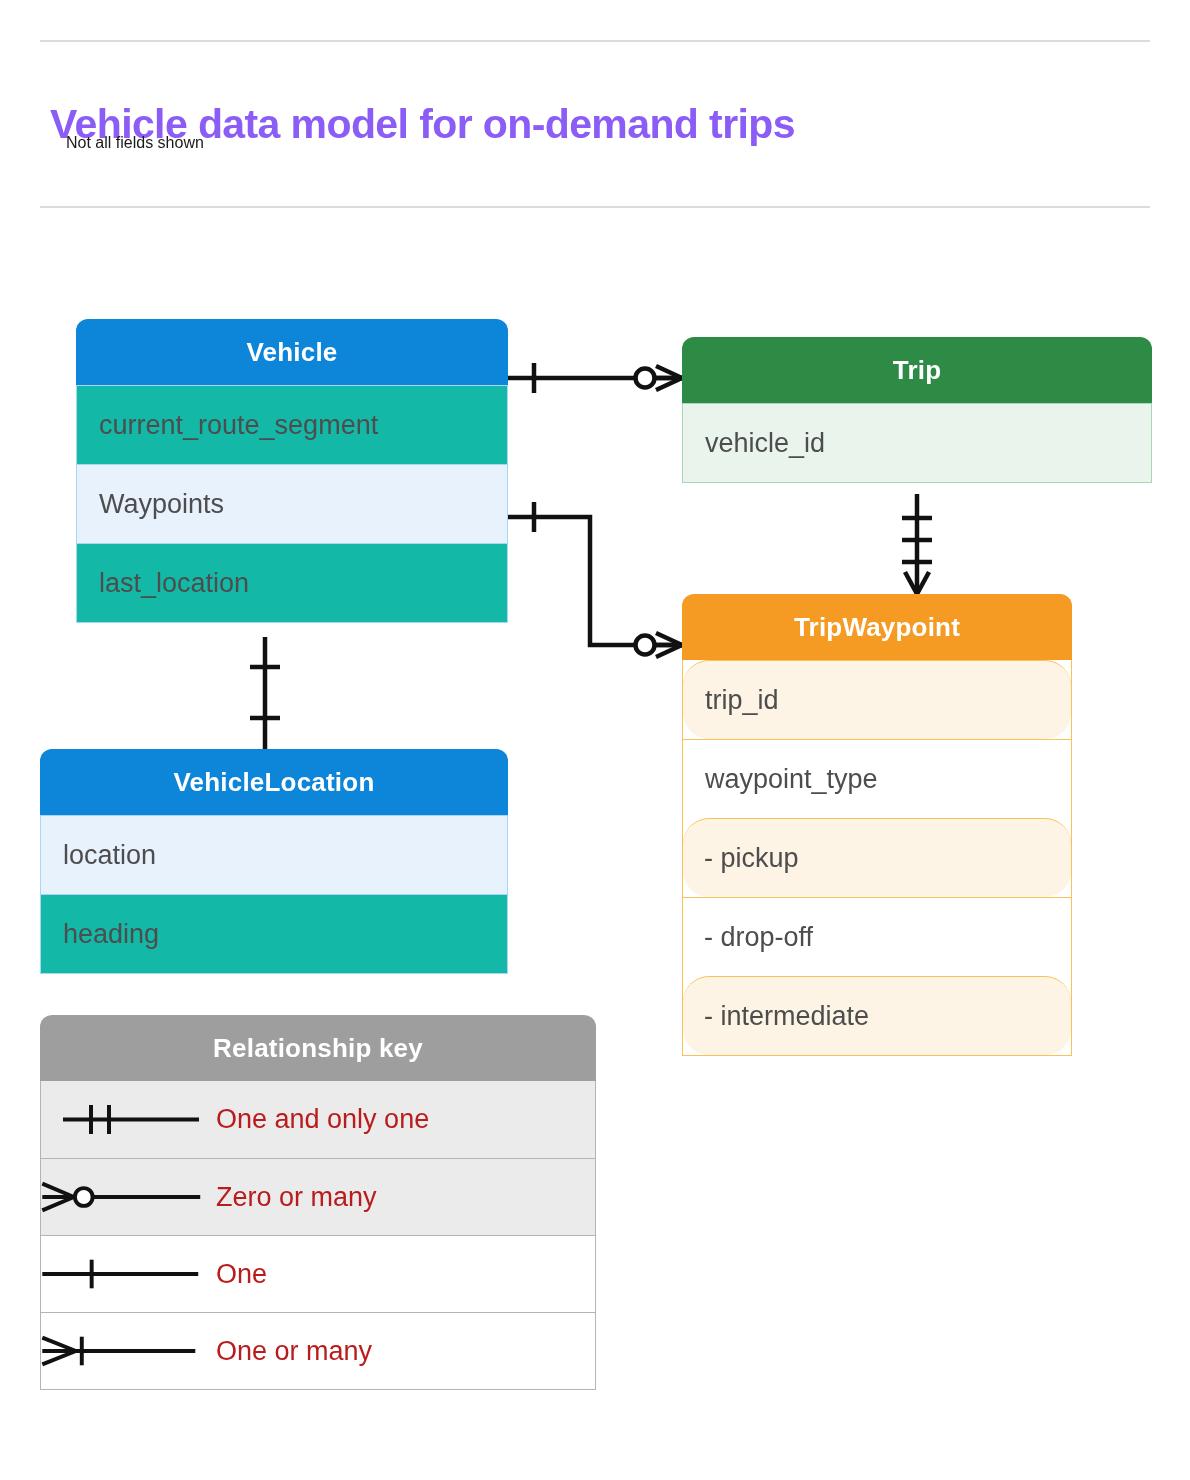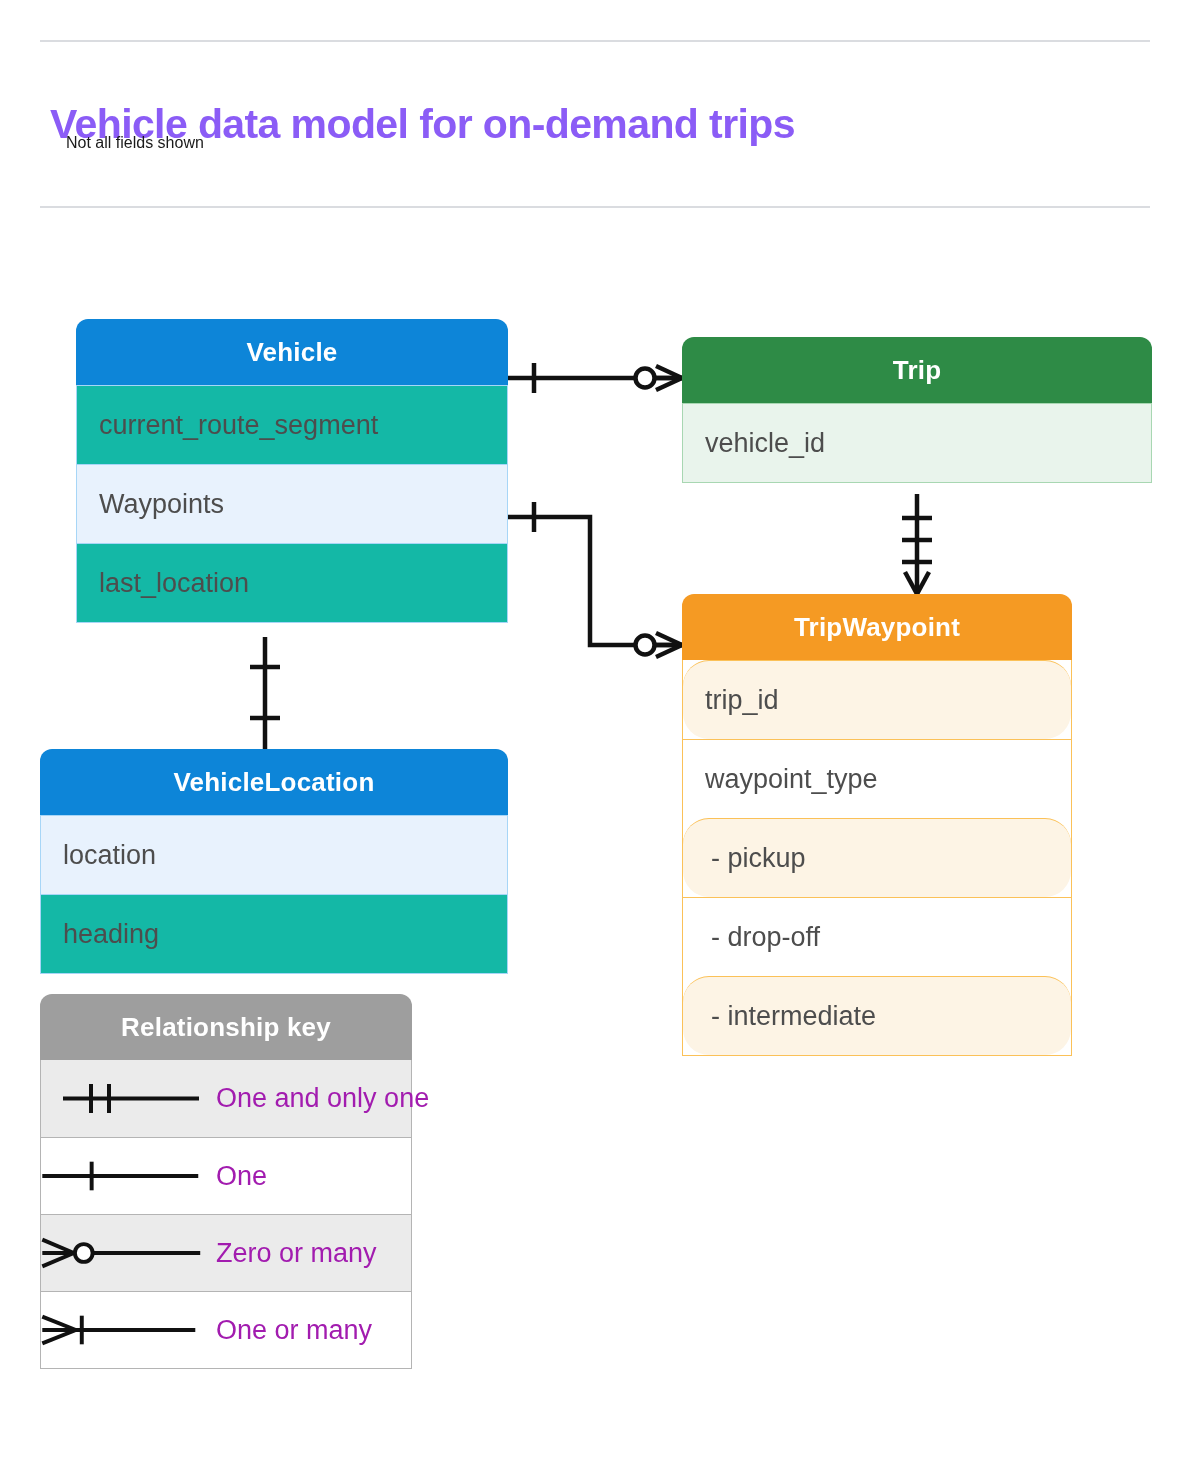--- a/index.html
+++ b/index.html
@@ -51,21 +51,21 @@
     border-style: solid;
     border-width: 0 1.5px 1.5px 1.5px;
   }
   .entity-row {
     height: 79px;
     display: flex; align-items: center;
     padding-left: 22px;
     font-size: 27px; color: #4d4d4d;
     border-top: 1.5px solid transparent;
   }
-  .entity-row.indent { padding-left: 28px; }
+  .entity-row.indent { padding-left: 21px; }
 
   
   .theme-blue .entity-header { background: #0d85d8; }
   .theme-blue .entity-rows   { border-color: #a7d6f7; }
   .theme-blue .entity-row    { border-top-color: #a7d6f7; background: #14b8a6; }
   .theme-blue .entity-row.tint { background: #e8f2fd; }
 
   
   .theme-green .entity-header { background: #2e8b46; }
   .theme-green .entity-rows   { border-color: #a8d7b2; }
@@ -80,37 +80,37 @@
 
   
   .theme-grey .entity-header { background: #9e9e9e; }
   .theme-grey .entity-rows   { border-color: #b4b4b4; }
 
   
   #entity-vehicle        { left: 40px;  top: 319px; width: 468px; padding-left: 36px; }
   #entity-trip           { left: 682px; top: 337px; width: 470px; }
   #entity-tripwaypoint   { left: 682px; top: 594px; width: 390px; }
   #entity-vehiclelocation{ left: 40px;  top: 749px; width: 468px; }
-  #legend                { left: 40px;  top: 994px; width: 372px; }
+  #legend                { left: 40px;  top: 1015px; width: 556px; }
 
   
   .legend-row {
     height: 77px;
     display: flex; align-items: center;
     border-top: 1.5px solid #b4b4b4;
     position: relative;
   }
   .legend-row:first-child { border-top: none; }
   .legend-symbol {
     position: absolute; left: 0; top: 0;
     width: 200px; height: 100%;
   }
   .legend-label {
     position: absolute; left: 175px;
-    font-size: 27px; color: #a21caf;
+    font-size: 27px; color: #b91c1c;
     white-space: nowrap;
   }
 
   
   #connectors {
     position: absolute; left: 0; top: 0;
     width: 1190px; height: 1480px;
     pointer-events: none;
   }
 </style>
@@ -213,46 +213,46 @@
       <svg class="legend-symbol" viewBox="0 0 200 77" xmlns="http://www.w3.org/2000/svg">
         <g stroke="#111111" stroke-width="4" fill="none">
           <line x1="22" y1="38.5" x2="158" y2="38.5"></line>
           <line x1="50" y1="24" x2="50" y2="53"></line>
           <line x1="68" y1="24" x2="68" y2="53"></line>
         </g>
       </svg>
       <span class="legend-label">One and only one</span>
     </div>
 
-    <div class="legend-row" style="background:#ffffff;">
-      <svg class="legend-symbol" viewBox="0 0 200 77" xmlns="http://www.w3.org/2000/svg">
-        <g stroke="#111111" stroke-width="4" fill="none">
-          <line x1="0" y1="38.5" x2="158" y2="38.5"></line>
-          <line x1="50" y1="24" x2="50" y2="53"></line>
-        </g>
-      </svg>
-      <span class="legend-label">One</span>
-    </div>
-
     <div class="legend-row tint" style="background:#ebebeb;">
       <svg class="legend-symbol" viewBox="0 0 200 77" xmlns="http://www.w3.org/2000/svg">
         <g stroke="#111111" stroke-width="4" fill="none">
           <line x1="48" y1="38.5" x2="160" y2="38.5"></line>
           <line x1="0" y1="25" x2="32" y2="38.5"></line>
           <line x1="0" y1="38.5" x2="32" y2="38.5"></line>
           <line x1="0" y1="52" x2="32" y2="38.5"></line>
           <circle cx="42" cy="38.5" r="9" fill="#ffffff" stroke="#111111" stroke-width="4"></circle>
         </g>
       </svg>
       <span class="legend-label">Zero or many</span>
     </div>
 
     <div class="legend-row" style="background:#ffffff;">
       <svg class="legend-symbol" viewBox="0 0 200 77" xmlns="http://www.w3.org/2000/svg">
         <g stroke="#111111" stroke-width="4" fill="none">
+          <line x1="0" y1="38.5" x2="158" y2="38.5"></line>
+          <line x1="50" y1="24" x2="50" y2="53"></line>
+        </g>
+      </svg>
+      <span class="legend-label">One</span>
+    </div>
+
+    <div class="legend-row" style="background:#ffffff;">
+      <svg class="legend-symbol" viewBox="0 0 200 77" xmlns="http://www.w3.org/2000/svg">
+        <g stroke="#111111" stroke-width="4" fill="none">
           <line x1="32" y1="38.5" x2="155" y2="38.5"></line>
           <line x1="0" y1="25" x2="34" y2="38.5"></line>
           <line x1="0" y1="38.5" x2="34" y2="38.5"></line>
           <line x1="0" y1="52" x2="34" y2="38.5"></line>
           <line x1="40" y1="24" x2="40" y2="53"></line>
         </g>
       </svg>
       <span class="legend-label">One or many</span>
     </div>
 

